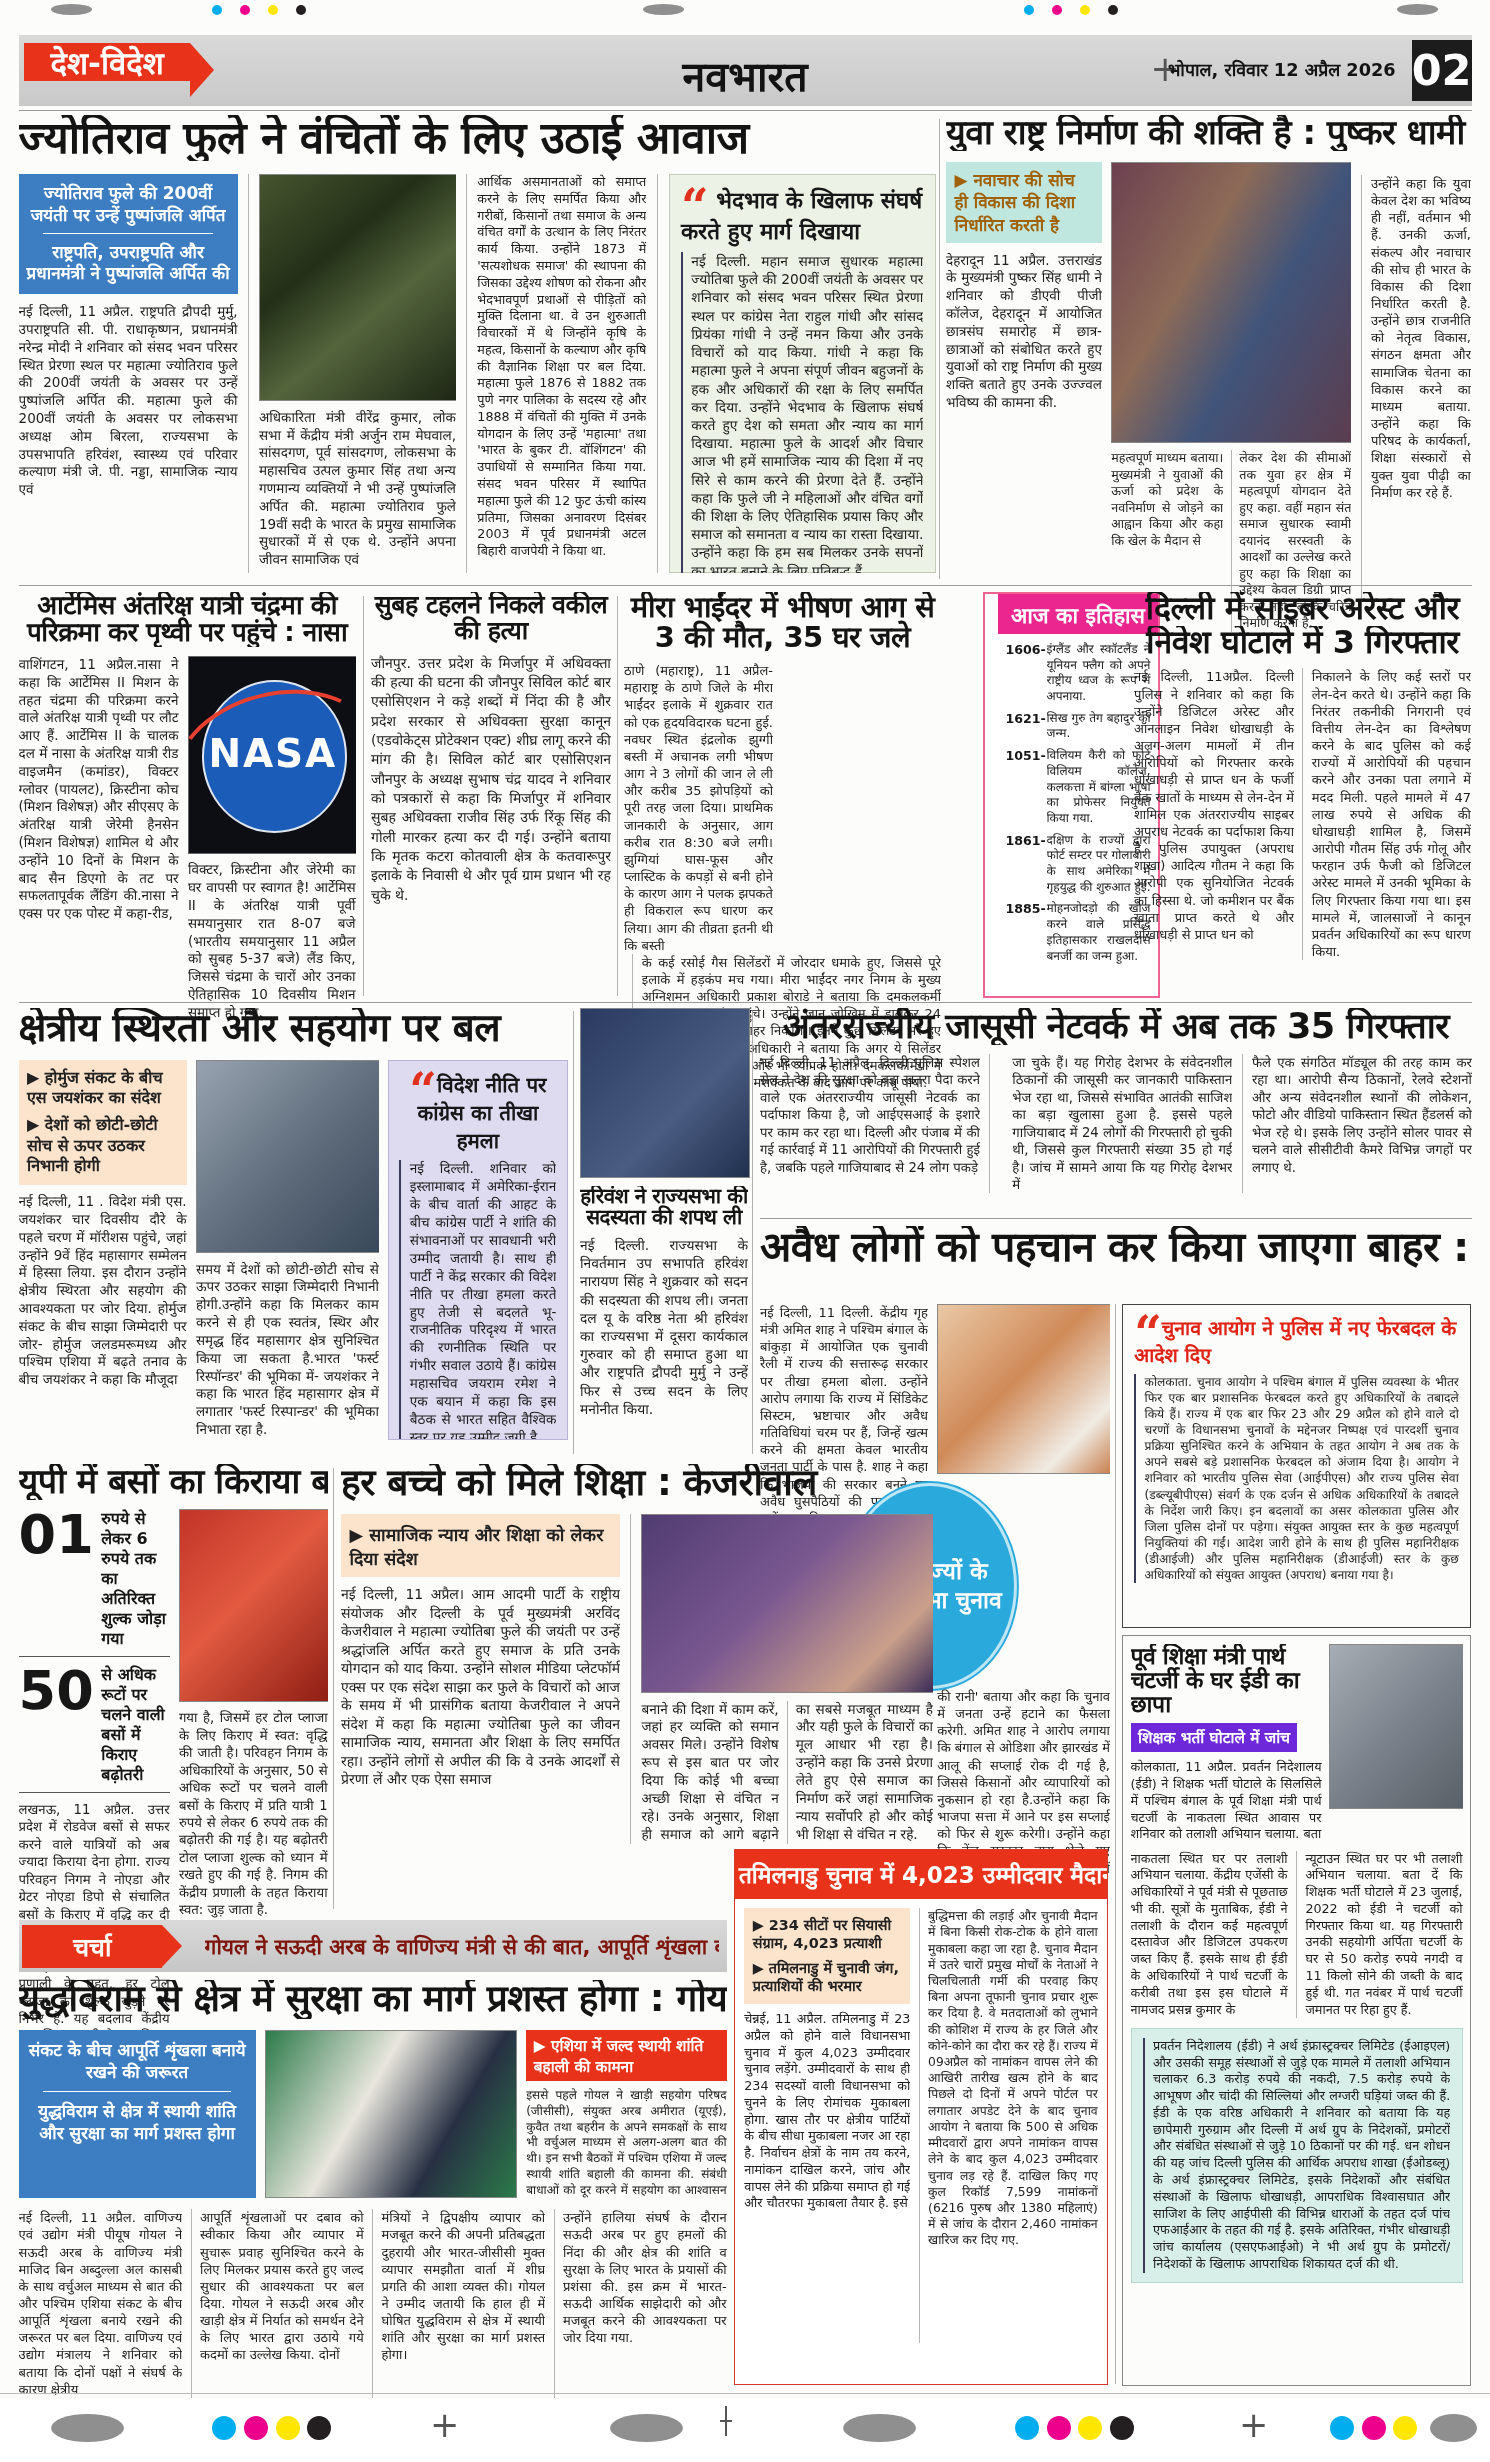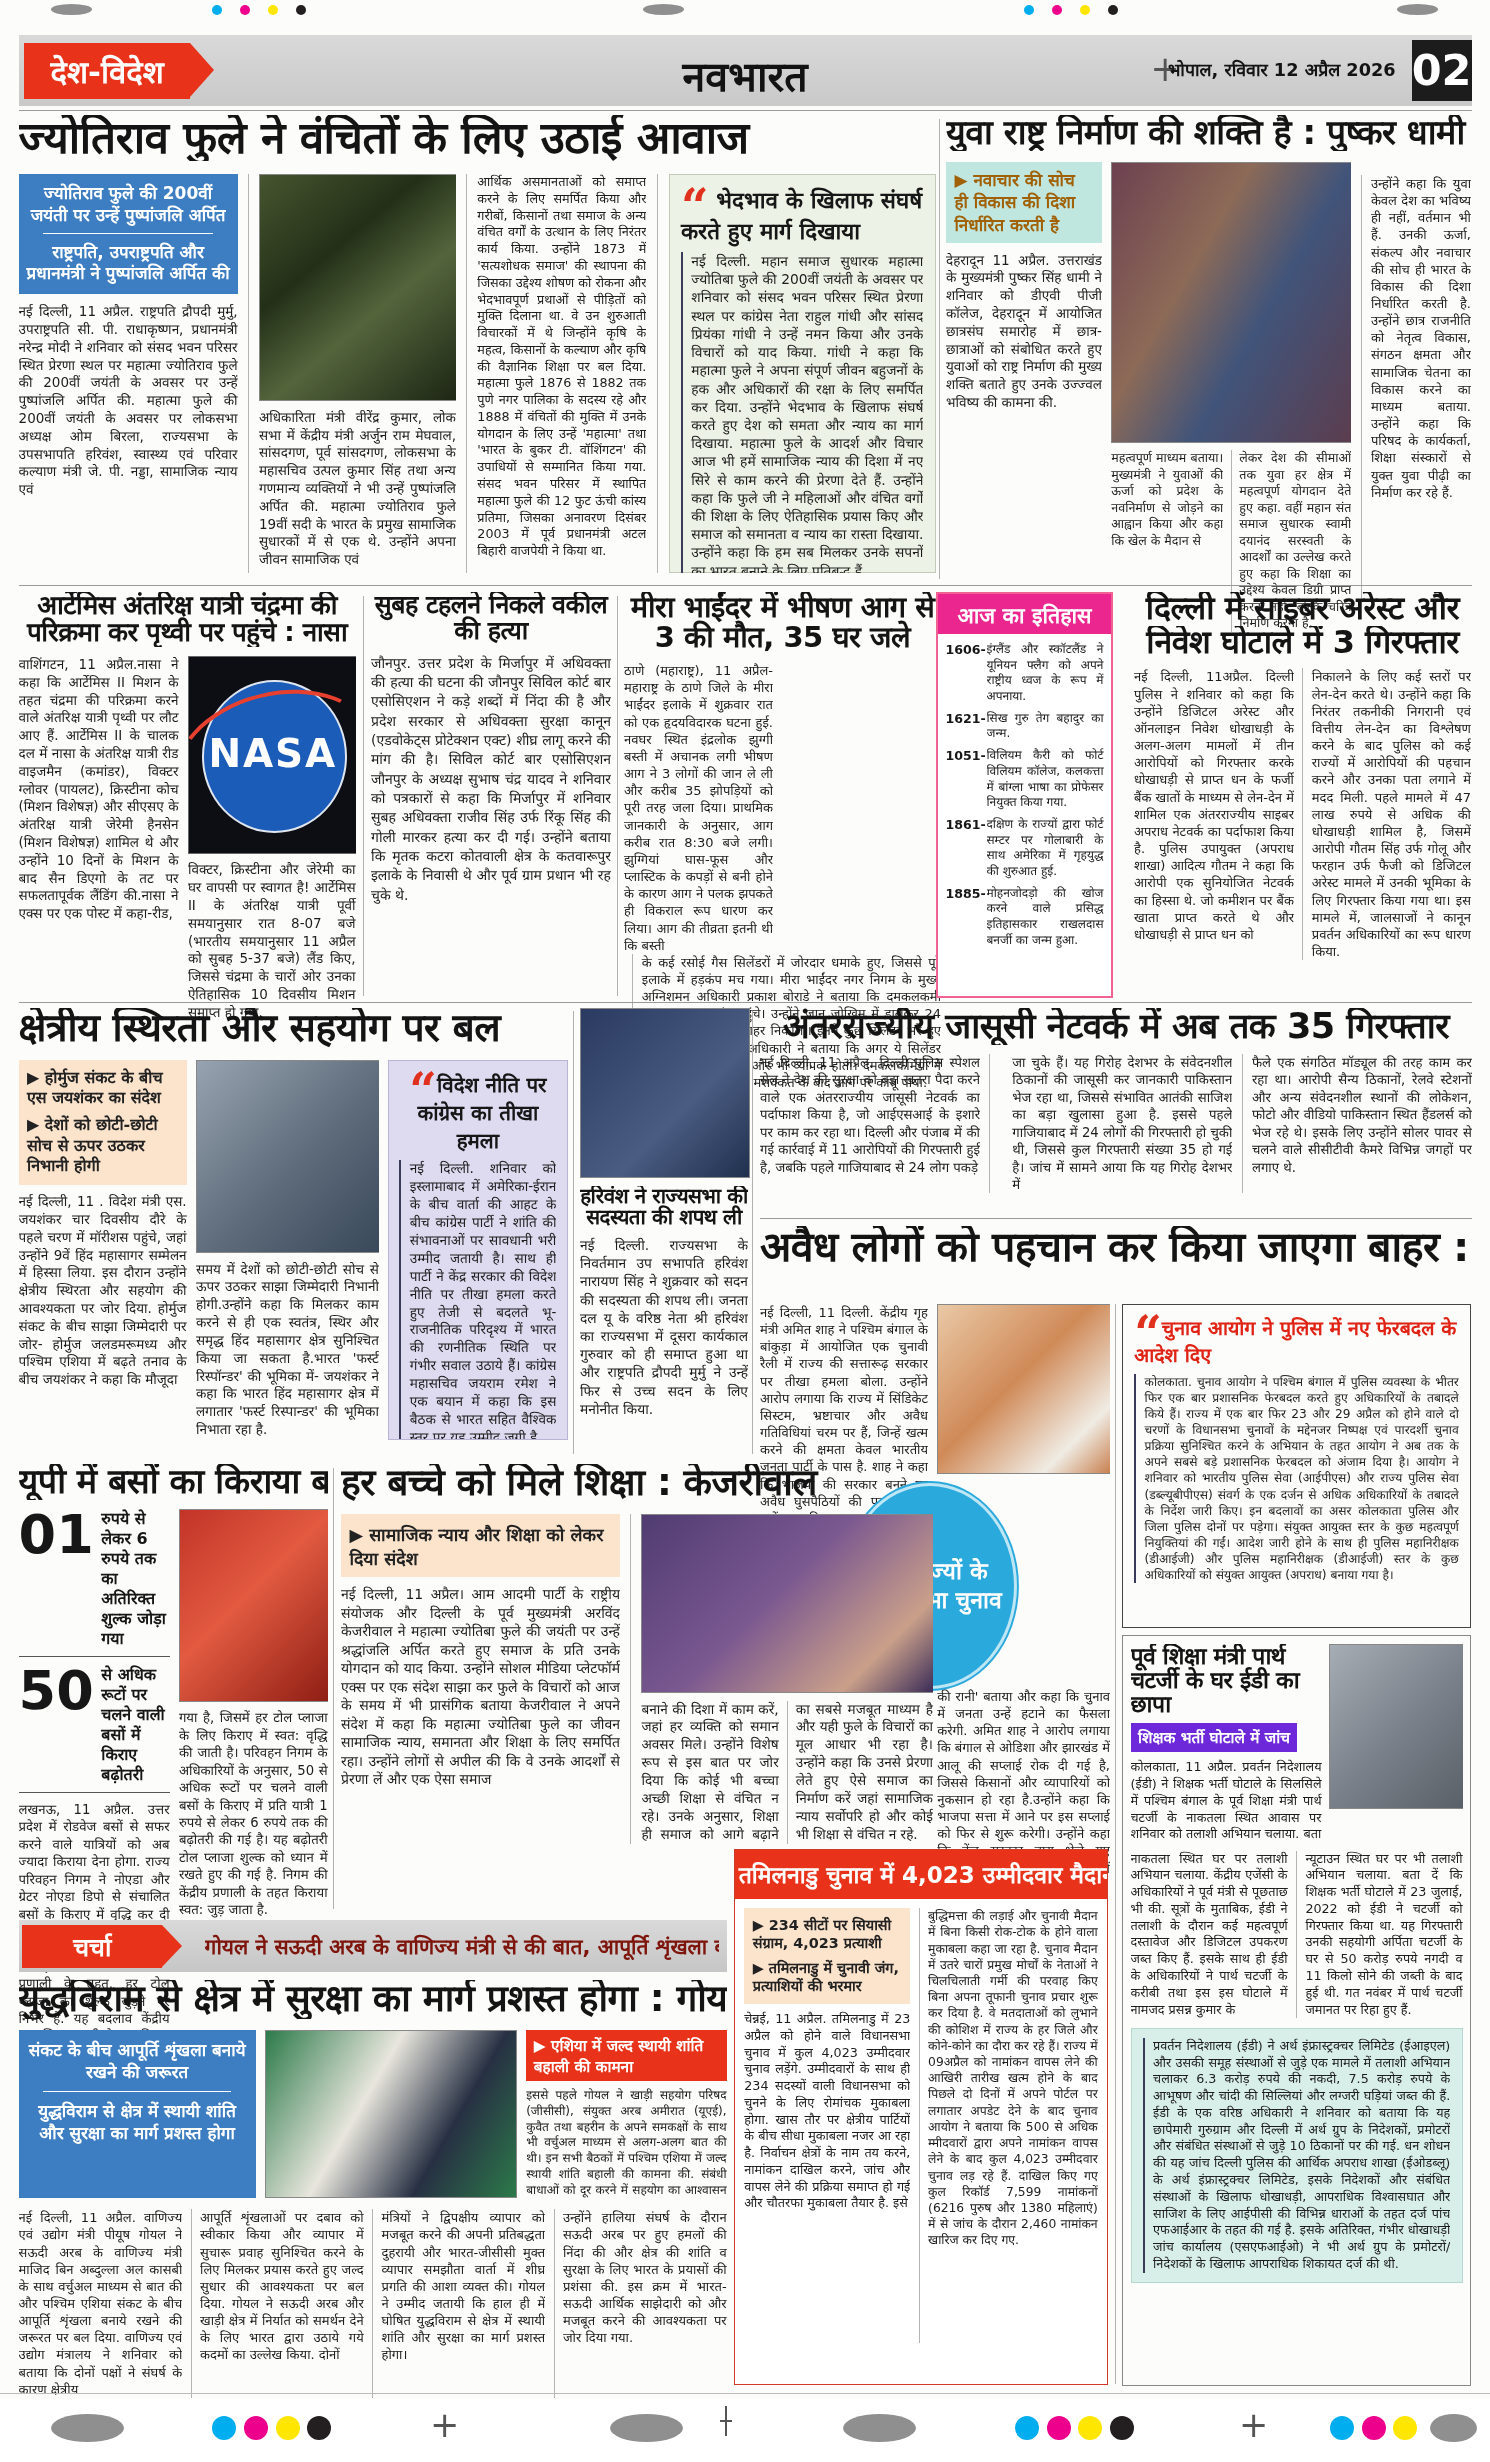--- a/index.html
+++ b/index.html
@@ -44,21 +44,21 @@
     <span class="dot abs" style="left:296px;top:4.7px;width:10.2px;height:10.2px;background:#231f20;"></span>
     <span class="gray-oval abs" style="left:643px;top:3.7px;width:41px;height:11.2px;"></span>
     <span class="dot abs" style="left:1024px;top:4.7px;width:10.2px;height:10.2px;background:#00aeef;"></span>
     <span class="dot abs" style="left:1052px;top:4.7px;width:10.2px;height:10.2px;background:#ec008c;"></span>
     <span class="dot abs" style="left:1080px;top:4.7px;width:10.2px;height:10.2px;background:#ffe600;"></span>
     <span class="dot abs" style="left:1108px;top:4.7px;width:10.2px;height:10.2px;background:#231f20;"></span>
     <span class="gray-oval abs" style="left:1397px;top:3.7px;width:41px;height:11.2px;"></span>
   </div>
 
   <div class="abs" style="left:18.6px;top:35px;width:1453px;height:71px;background:linear-gradient(#d9d9d9,#c9c9c9);">
-    <div class="abs cols" style="left:5.6px;top:8.4px;height:56px;">
+    <div class="abs cols" style="left:5.6px;top:8.4px;height:38px;">
       <div class="arrow-tag" style="width:166px;font-size:31px;">देश-विदेश</div>
       <div class="tri"></div>
     </div>
     <div class="abs" style="left:0;right:0;top:12px;text-align:center;font-size:41px;font-weight:800;color:#121212;">नवभारत</div>
     <div class="abs plus" style="left:1132px;top:17px;">+</div>
     <div class="abs" style="right:76px;top:22.4px;font-size:17.7px;font-weight:700;color:#141414;">भोपाल, रविवार 12 अप्रैल 2026</div>
     <div class="abs" style="right:0;top:4.7px;width:60px;height:61px;background:#1c1c1c;color:#fff;font-size:43px;font-weight:800;display:flex;align-items:center;justify-content:center;">02</div>
   </div>
   <div class="hrule" style="left:18.6px;top:110px;width:1453px;"></div>
 
@@ -136,21 +136,21 @@
   <div class="vrule" style="left:617px;top:596px;height:400px;"></div>
 
   <div class="abs" style="left:624px;top:592px;width:317px;height:406px;">
     <div class="hl wrap" style="font-size:29px;text-align:center;">मीरा भाईंदर में भीषण आग से 3 की मौत, 35 घर जले</div>
     <div class="cols" style="margin-top:9.3px;flex-direction:column;">
       <p class="p col" style="width:149px;margin:0;font-size:13px;">ठाणे (महाराष्ट्र), 11 अप्रैल- महाराष्ट्र के ठाणे जिले के मीरा भाईंदर इलाके में शुक्रवार रात को एक हृदयविदारक घटना हुई. नवघर स्थित इंद्रलोक झुग्गी बस्ती में अचानक लगी भीषण आग ने 3 लोगों की जान ले ली और करीब 35 झोपड़ियों को पूरी तरह जला दिया। प्राथमिक जानकारी के अनुसार, आग करीब रात 8:30 बजे लगी। झुग्गियां घास-फूस और प्लास्टिक के कपड़ों से बनी होने के कारण आग ने पलक झपकते ही विकराल रूप धारण कर लिया। आग की तीव्रता इतनी थी कि बस्ती</p>
       <p class="p col vr" style="flex:1;margin:0 0 0 8.4px;padding-left:8.4px;font-size:13px;">के कई रसोई गैस सिलेंडरों में जोरदार धमाके हुए, जिससे पूरे इलाके में हड़कंप मच गया। मीरा भाईंदर नगर निगम के मुख्य अग्निशमन अधिकारी प्रकाश बोराडे ने बताया कि दमकलकर्मी घटनास्थल पर तुरंत पहुंचे। उन्होंने जान जोखिम में डालकर 24 सिलेंडरों को सुरक्षित बाहर निकाला। इनमें कुछ सिलेंडर भरे हुए थे, और कुछ खाली। अधिकारी ने बताया कि अगर ये सिलेंडर फट जाते, तो नुकसान और भी व्यापक होता। दमकलकर्मियों ने करीब एक घंटे की कड़ी मशक्कत के बाद आग पर काबू पाया.</p>
     </div>
   </div>
 
-  <div class="abs" style="left:936px;top:592px;width:177px;height:406px;border:2.3px solid #f06292;background:#fff;box-sizing:border-box;">
+  <div class="abs" style="left:983px;top:592px;width:177px;height:406px;border:2.3px solid #f06292;background:#fff;box-sizing:border-box;padding-left:13px;">
     <div style="background:#ec268f;color:#fff;font-size:21.4px;font-weight:800;text-align:center;padding:5.6px 0;">आज का इतिहास</div>
     <div style="padding:7.5px 7.5px;">
       <div class="cols" style="margin-bottom:5.6px;">
         <span style="width:41px;font-weight:800;font-size:12.6px;flex:none;">1606-</span>
         <span class="p" style="font-size:12px;">इंग्लैंड और स्कॉटलैंड ने यूनियन फ्लैग को अपने राष्ट्रीय ध्वज के रूप में अपनाया.</span>
       </div>
       <div class="cols" style="margin-bottom:5.6px;">
         <span style="width:41px;font-weight:800;font-size:12.6px;flex:none;">1621-</span>
         <span class="p" style="font-size:12px;">सिख गुरु तेग बहादुर का जन्म.</span>
       </div>

